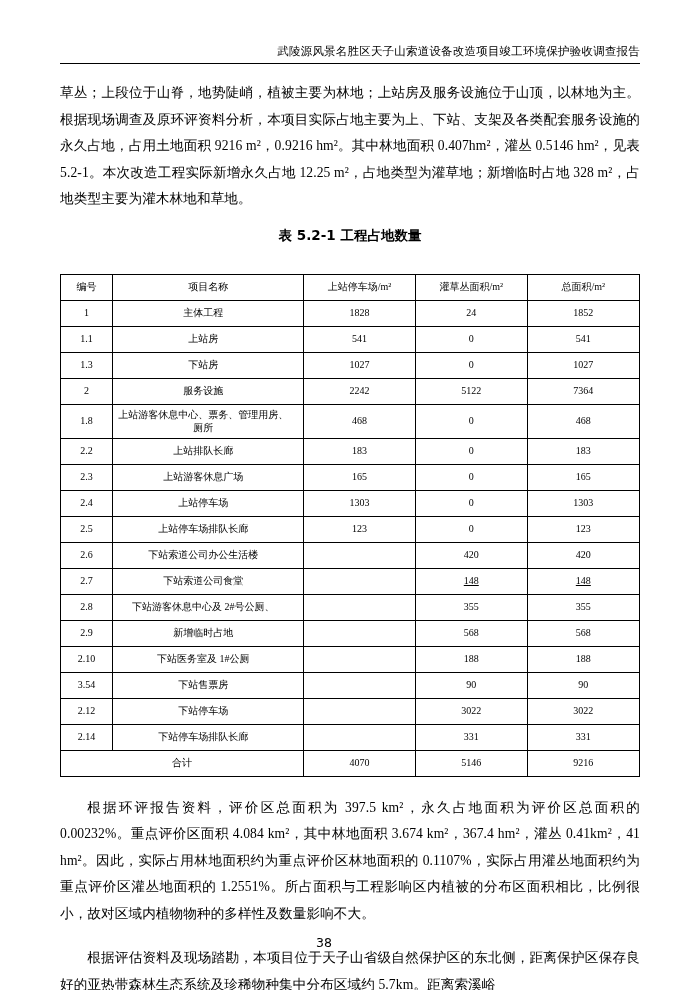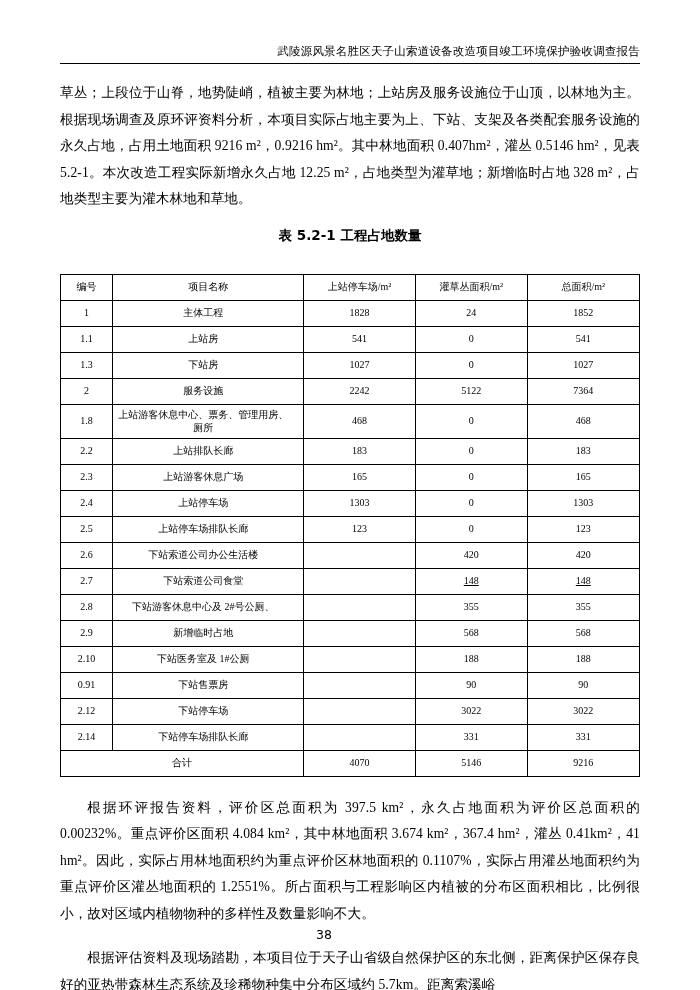--- a/index.html
+++ b/index.html
@@ -78,21 +78,21 @@
   col.c4 { width: 19.4%; }
   .u { text-decoration: underline; }
   .after-table {
     margin-top: 18px;
   }
   .after-table p + p {
     margin-top: 18px;
   }
   .page-number {
     position: absolute;
-    bottom: 48px;
+    bottom: 40px;
     left: 0;
     width: 648px;
     text-align: center;
     font-size: 12.5px;
     font-family: "DejaVu Sans", "Liberation Sans", sans-serif;
   }
 </style>
 </head>
 <body>
 
@@ -215,21 +215,21 @@
           <td>568</td>
         </tr>
         <tr>
           <td>2.10</td>
           <td class="name">下站医务室及 1#公厕</td>
           <td></td>
           <td>188</td>
           <td>188</td>
         </tr>
         <tr>
-          <td>0.91</td>
+          <td>3.54</td>
           <td class="name">下站售票房</td>
           <td></td>
           <td>90</td>
           <td>90</td>
         </tr>
         <tr>
           <td>2.12</td>
           <td class="name">下站停车场</td>
           <td></td>
           <td>3022</td>

